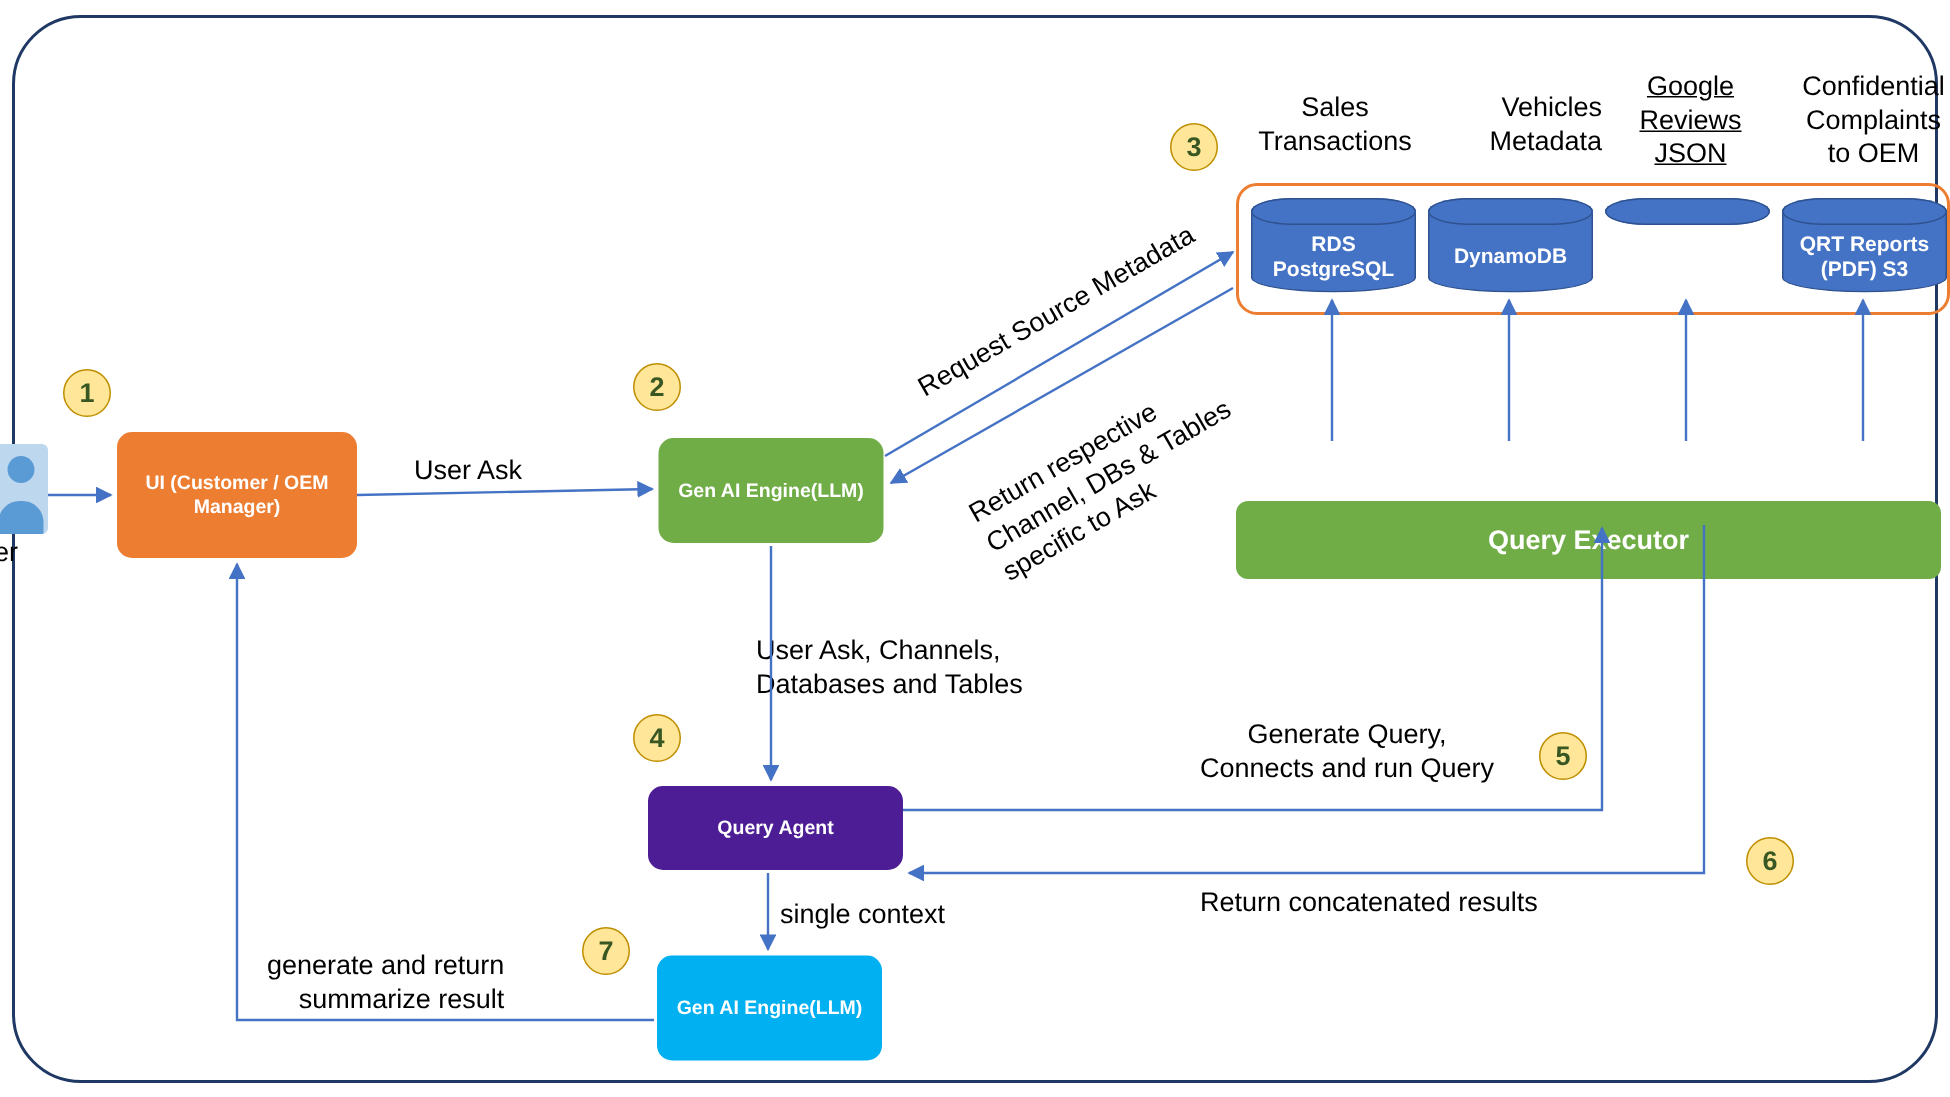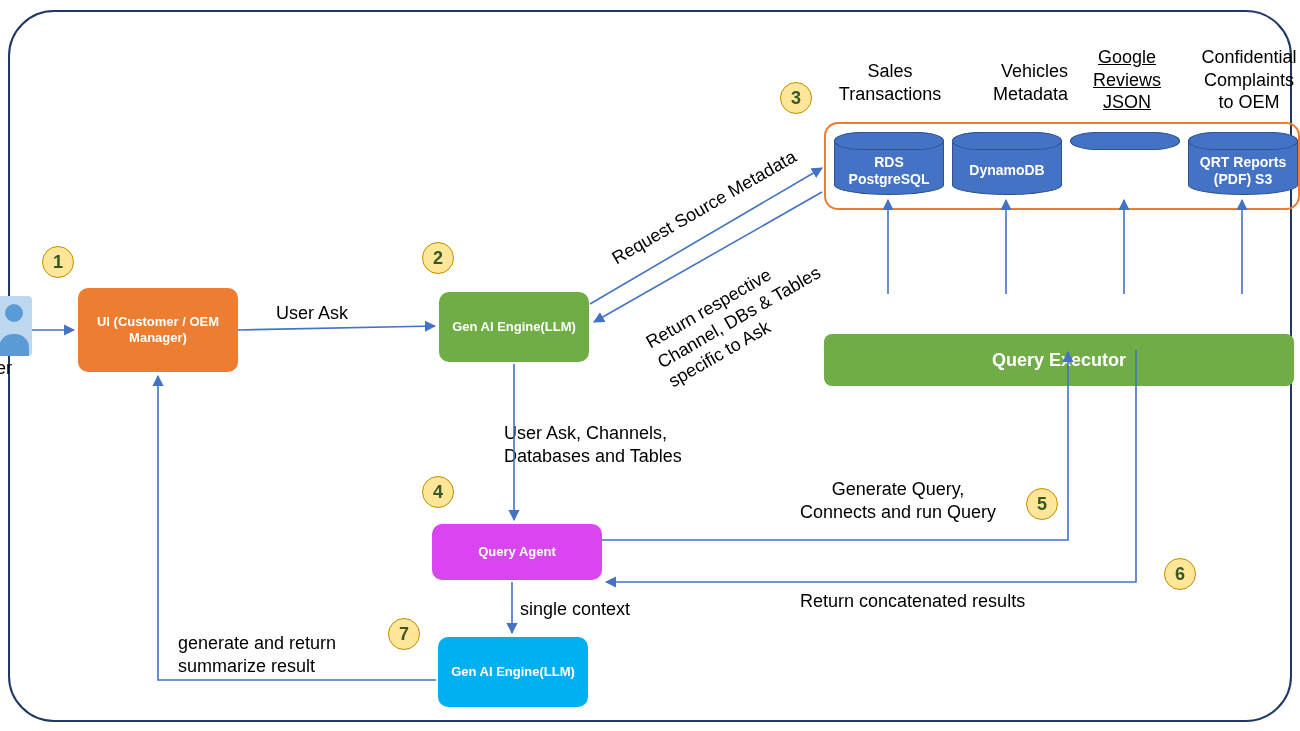--- a/index.html
+++ b/index.html
@@ -29,21 +29,21 @@
     line-height: 1.25;
     display: flex;
     align-items: center;
     justify-content: center;
     text-align: center;
     font-weight: 600;
     box-sizing: border-box;
   }
   .orange { background: #ed7d31; }
   .green  { background: #70ad47; }
-  .purple { background: #d946ef; }
+  .purple { background: #4c1d95; }
   .cyan   { background: #00b0f0; }
   .greenLong { background: #70ad47; }
 
   .badge {
     position: absolute;
     width: 32px;
     height: 32px;
     border-radius: 50%;
     background: #ffe699;
     border: 1.5px solid #bf8f00;
@@ -212,21 +212,21 @@
 <div class="label rot" style="left:608px; top:250px; transform:rotate(-30deg);">Request Source Metadata</div>
 <div class="label rot" style="left:642px; top:334px; transform:rotate(-30deg);">Return respective
 Channel, DBs &amp; Tables
 specific to Ask</div>
 <div class="label" style="left:504px; top:422px;">User Ask, Channels,
 Databases and Tables</div>
 <div class="label labelC" style="left:778px; top:478px; width:240px;">Generate Query,
 Connects and run Query</div>
 <div class="label" style="left:800px; top:590px;">Return concatenated results</div>
 <div class="label" style="left:520px; top:598px;">single context</div>
-<div class="label" style="left:178px; top:632px;">generate and return
+<div class="label" style="left:178px; top:632px;text-align:right;">generate and return
 summarize result</div>
 
 <svg class="lines">
   <defs>
     <marker id="ah" viewBox="0 0 10 10" refX="9" refY="5" markerWidth="7" markerHeight="7" orient="auto-start-reverse">
       <path d="M 0 0 L 10 5 L 0 10 z" fill="#4472c4"></path>
     </marker>
   </defs>
   <g stroke="#4472c4" stroke-width="1.6" fill="none">
 

